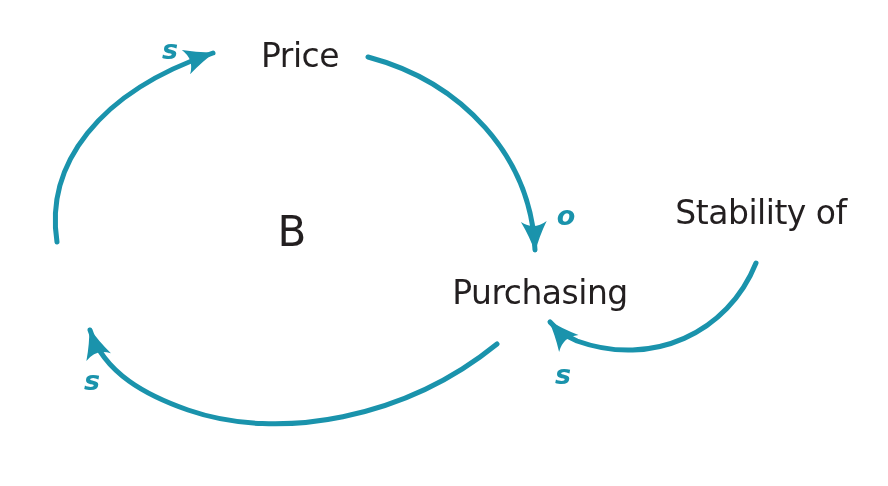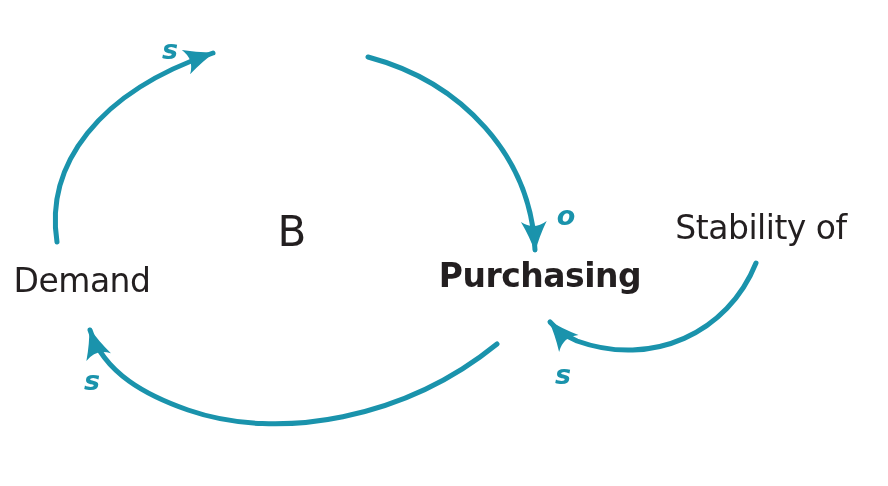--- a/index.html
+++ b/index.html
@@ -34,39 +34,39 @@
   .node-label {
     position: absolute;
     transform: translate(-50%, -50%);
     color: var(--text);
     font-size: 33px;
     letter-spacing: -0.5px;
     white-space: nowrap;
     text-align: center;
     line-height: 1.15;
   }
-  .node-label.two-line { white-space: normal; width: 240px; margin-top: 15px; }
+  .node-label.two-line { white-space: normal; width: 240px; }
   .loop-label {
     position: absolute;
     transform: translate(-50%, -50%);
     color: var(--text);
     font-size: 42px;
     font-weight: 500;
   }
   .polarity-label {
     position: absolute;
     transform: translate(-50%, -50%);
     color: var(--arrow);
     font-size: 27px;
     font-style: italic;
     font-weight: 600;
   }
   .pos-price      { left: 300px; top: 56px;  }
   .pos-demand     { left: 82px;  top: 281px; }
-  .pos-purchasing { left: 540px; top: 276px; font-weight: bold; }
+  .pos-purchasing { left: 540px; top: 293px; }
   .pos-stability  { left: 761px; top: 213px; }
   .pos-loop-b     { left: 292px; top: 231px; }
   .pos-s-top      { left: 170px; top: 49px;  }
   .pos-o-right    { left: 566px; top: 215px; }
   .pos-s-mid      { left: 563px; top: 374px; }
   .pos-s-bottom   { left: 92px;  top: 380px; }
 </style>
 </head>
 <body>
 
@@ -81,22 +81,22 @@
 
     <path class="edge-path" d="M 57 242 C 45 165 98 92 213 53" marker-end="url(#arrowhead)"></path>
 
     <path class="edge-path" d="M 368 57 C 462 82 531 156 535 250" marker-end="url(#arrowhead)"></path>
 
     <path class="edge-path" d="M 756 263 C 728 333 652 368 577 341 C 566 336 557 330 550 322" marker-end="url(#arrowhead)"></path>
 
     <path class="edge-path" d="M 497 344 C 406 418 280 442 188 410 C 148 396 104 374 90 330" marker-end="url(#arrowhead)"></path>
   </svg>
 
+  <div class="node-label pos-price">Price</div>
 
-  <div class="node-label pos-demand">Demand</div>
 
   <div class="node-label pos-purchasing">Purchasing</div>
 
   <div class="node-label two-line pos-stability">
     <span>Stability of</span><br>
   </div>
 
   <div class="loop-label pos-loop-b">B</div>
 
   <div class="polarity-label pos-s-top">s</div>

